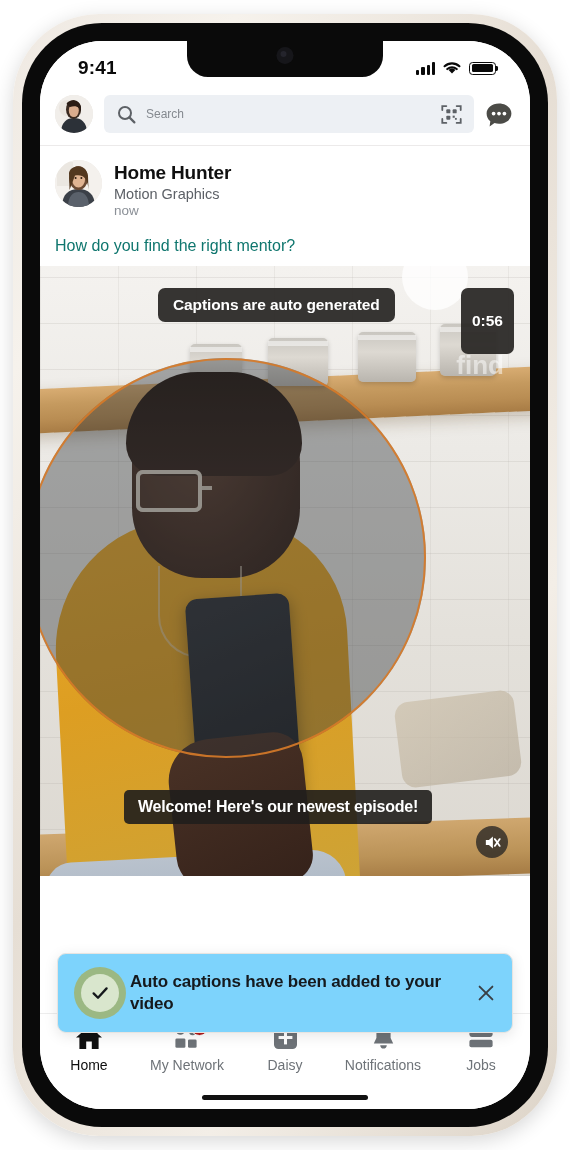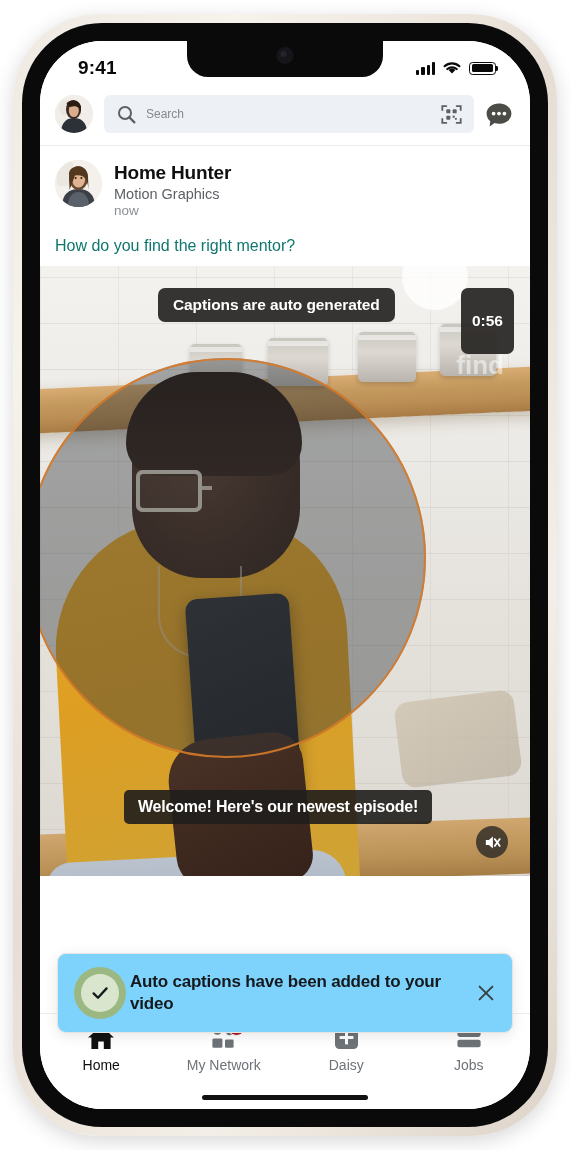--- a/index.html
+++ b/index.html
@@ -595,20 +595,29 @@
         <div class="nav-ico">
           <svg width="27" height="27" viewBox="0 0 27 27">
             <rect x="2" y="2" width="23" height="23" rx="4.4" fill="#6e7378"></rect>
             <rect x="12" y="6.6" width="3" height="13.8" fill="#fff"></rect>
             <rect x="6.6" y="12" width="13.8" height="3" fill="#fff"></rect>
           </svg>
         </div>
         <div class="nav-lbl">Daisy</div>
       </div>
 
+      <div class="nav-item">
+        <div class="nav-ico">
+          <svg width="27" height="28" viewBox="0 0 27 28">
+            <path d="M13.5 2.2 C18 2.2 20.6 5.4 20.6 9.8 L20.6 15 L23.2 20.4 L3.8 20.4 L6.4 15 L6.4 9.8 C6.4 5.4 9 2.2 13.5 2.2 Z" fill="#6e7378"></path>
+            <path d="M10.2 22.2 C10.2 24.2 11.7 25.6 13.5 25.6 C15.3 25.6 16.8 24.2 16.8 22.2 Z" fill="#6e7378"></path>
+          </svg>
+        </div>
+        <div class="nav-lbl">Notifications</div>
+      </div>
 
       <div class="nav-item">
         <div class="nav-ico">
           <svg width="28" height="26" viewBox="0 0 28 26">
             <path d="M10 5.4 C10 3 11.4 2 14 2 C16.6 2 18 3 18 5.4 L18 6.8 L15.4 6.8 L15.4 5.4 L12.6 5.4 L12.6 6.8 L10 6.8 Z" fill="#6e7378"></path>
             <rect x="2.4" y="7" width="23.2" height="6" rx="2.4" fill="#6e7378"></rect>
             <rect x="2.4" y="13.4" width="23.2" height="2.4" fill="#fff"></rect>
             <rect x="2.4" y="15.8" width="23.2" height="7.4" rx="2" fill="#6e7378"></rect>
           </svg>
         </div>

